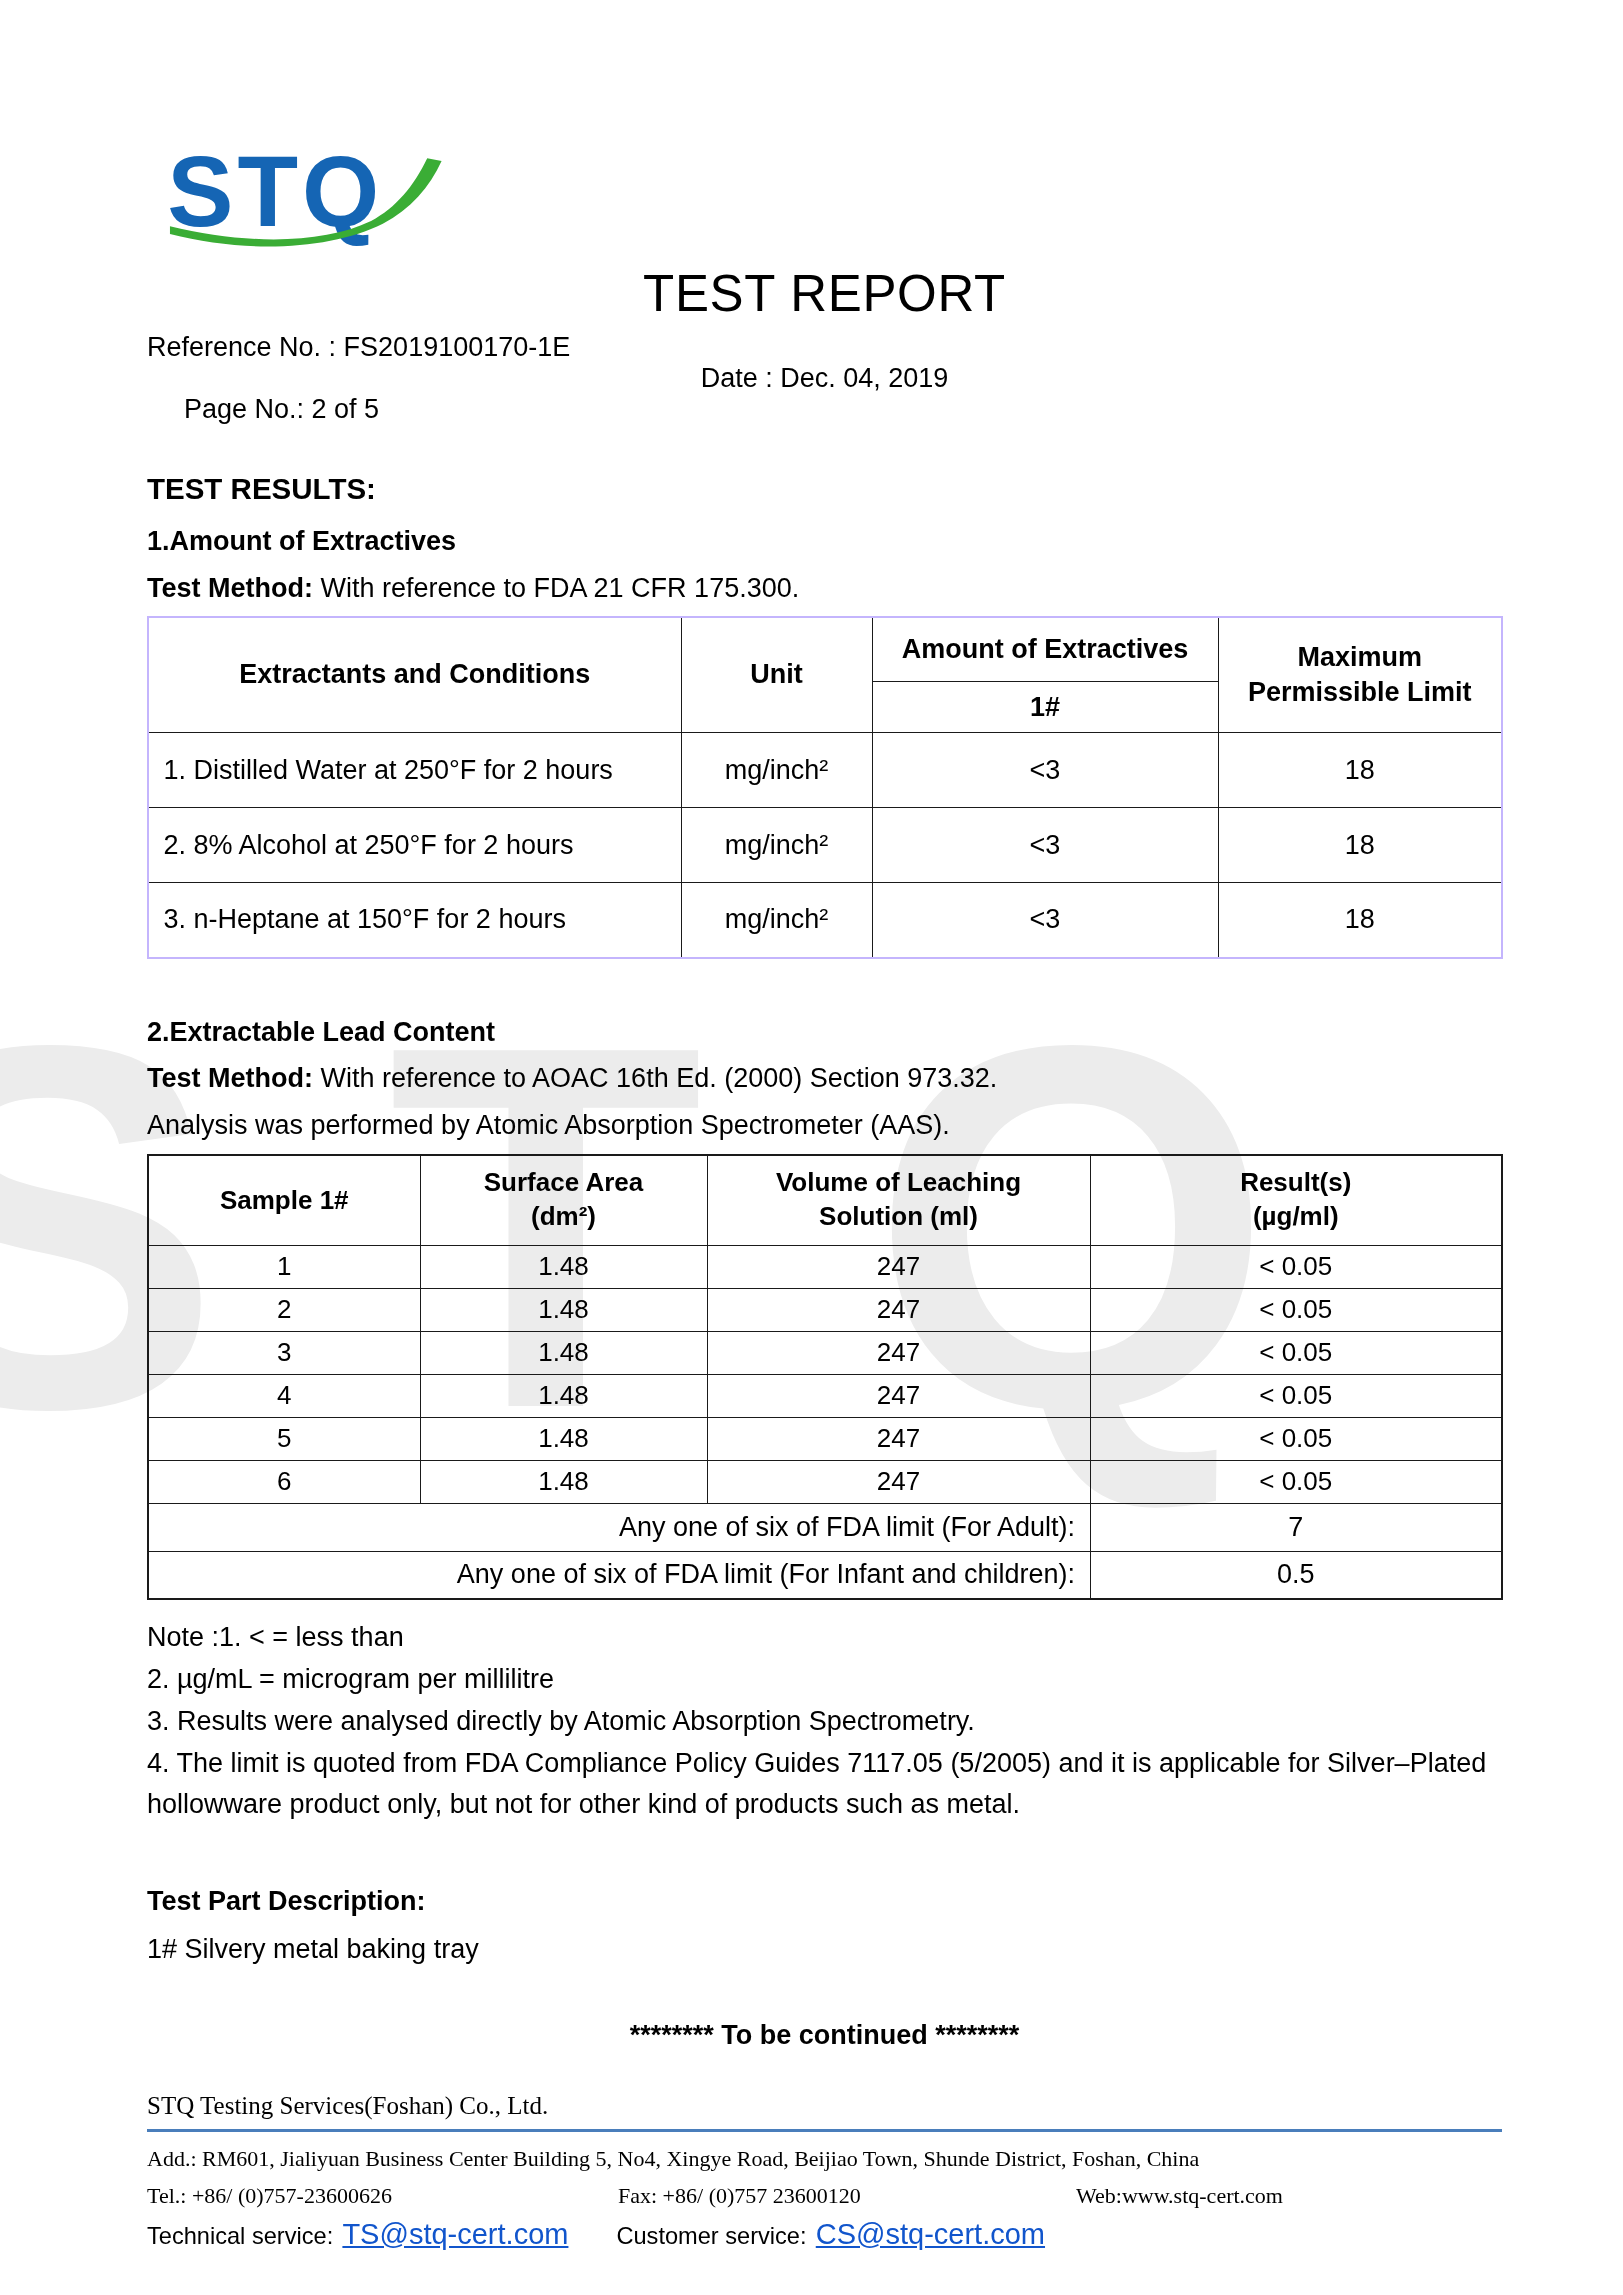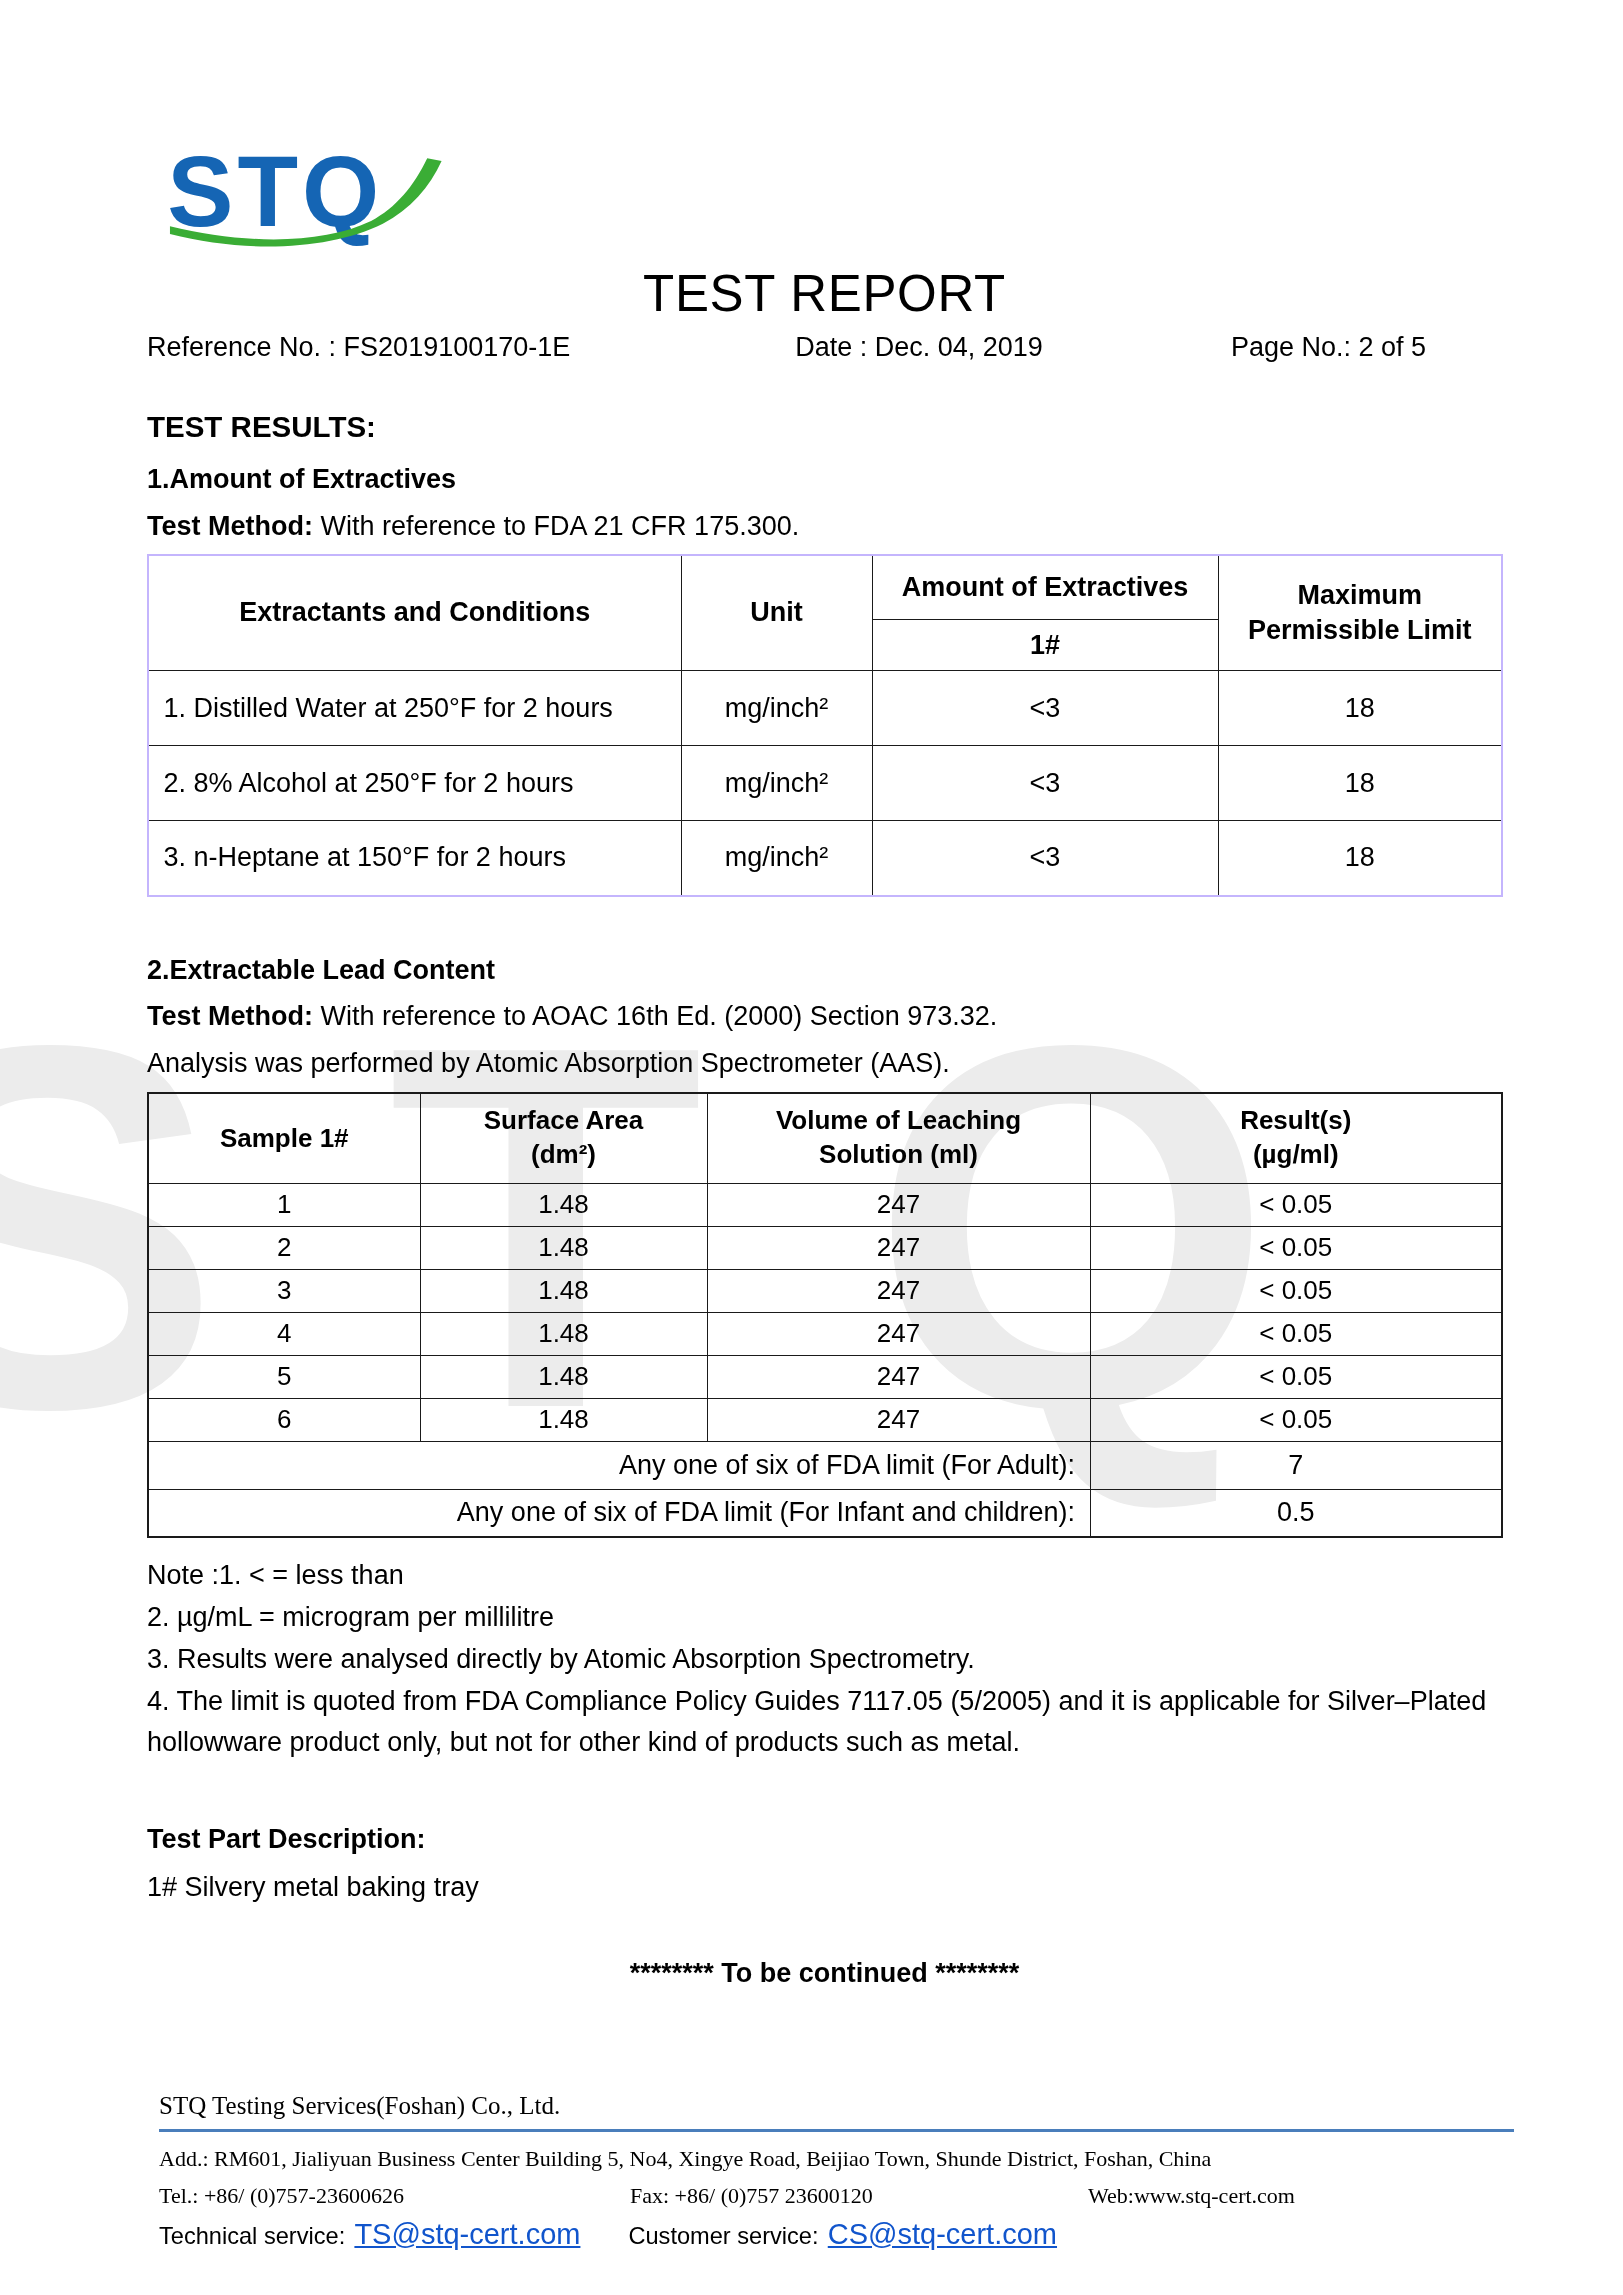--- a/index.html
+++ b/index.html
@@ -44,20 +44,21 @@
     text-align:center;
     font-size:51px;
     font-weight:normal;
     letter-spacing:0.7px;
     margin-top:9.2px;
   }
   .header-row{
     display:flex;
     margin-top:9.2px;
     font-size:27px;
+    flex-direction:column;
   }
   .header-row .ref{width:497px;}
   .header-row .date{flex:1;text-align:center;}
   .header-row .pageno{width:308px;text-align:center;padding-right:39px;box-sizing:border-box;}
 
   .results-heading{margin-top:47px;font-size:29.5px;font-weight:bold;}
   .section-title{margin-top:19.6px;font-size:27px;font-weight:bold;}
   .method-line{margin-top:15.7px;font-size:27px;}
   .method-line .lbl{font-weight:bold;}
 
@@ -77,21 +78,21 @@
   .t2 td.cell-right{text-align:right;padding-right:14.4px;}
   .two-line div{line-height:1.3;}
 
   .notes{margin-top:17px;font-size:27px;line-height:1.55;}
   .test-part-heading{margin-top:60px;font-size:27px;font-weight:bold;}
   .test-part-desc{margin-top:17px;font-size:27px;}
   .continued{margin-top:55px;text-align:center;font-size:27px;font-weight:bold;}
 
   .footer{
     position:absolute;
-    left:159px;
+    left:147px;
     top:2092px;
     width:1355px;
     z-index:1;
     font-family:"Liberation Serif", serif;
   }
   .footer .company{font-size:25px;}
   .footer .rule{height:2.6px;background:#4a7ebb;margin-top:9.2px;}
   .footer .address{margin-top:14.4px;font-size:22px;}
   .footer .telrow{display:flex;margin-top:10.5px;font-size:22px;gap:16px;}
   .footer .telrow .tel{width:455px;}

